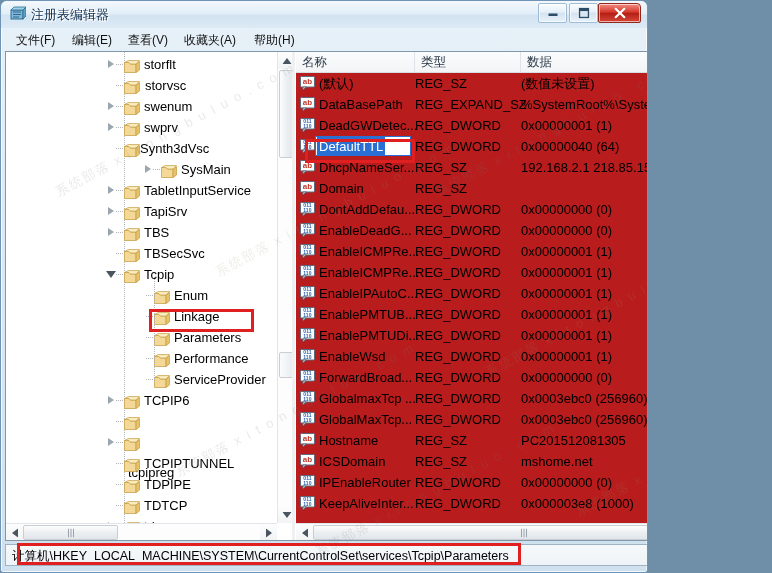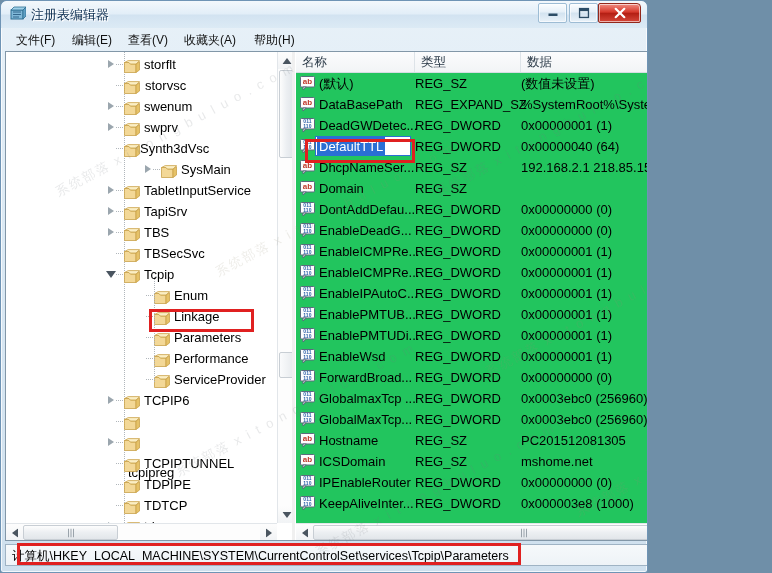--- a/index.html
+++ b/index.html
@@ -97,21 +97,21 @@
     background-image:repeating-linear-gradient(to right,#b0b6bb 0 1px,transparent 1px 2px);
   }
   .vline {
     position:absolute; width:1px;
     background-image:repeating-linear-gradient(to bottom,#b0b6bb 0 1px,transparent 1px 2px);
   }
 
   
   #listpane {
     position:absolute; left:289px; top:0; right:0; height:100%;
-    background:#22c55e; overflow:hidden; border-left:1px solid #fff;
+    background:#b91c1c; overflow:hidden; border-left:1px solid #fff;
   }
   #splitter {
     position:absolute; left:286px; top:0; width:4px; height:100%;
     background:#f0f0f0; cursor:col-resize;
   }
   #header-row {
     position:absolute; left:0; top:0; right:0; height:21px;
     background:linear-gradient(180deg,#fbfcfd 0%,#f2f4f6 100%);
     border-bottom:1px solid #d6dde3;
   }

